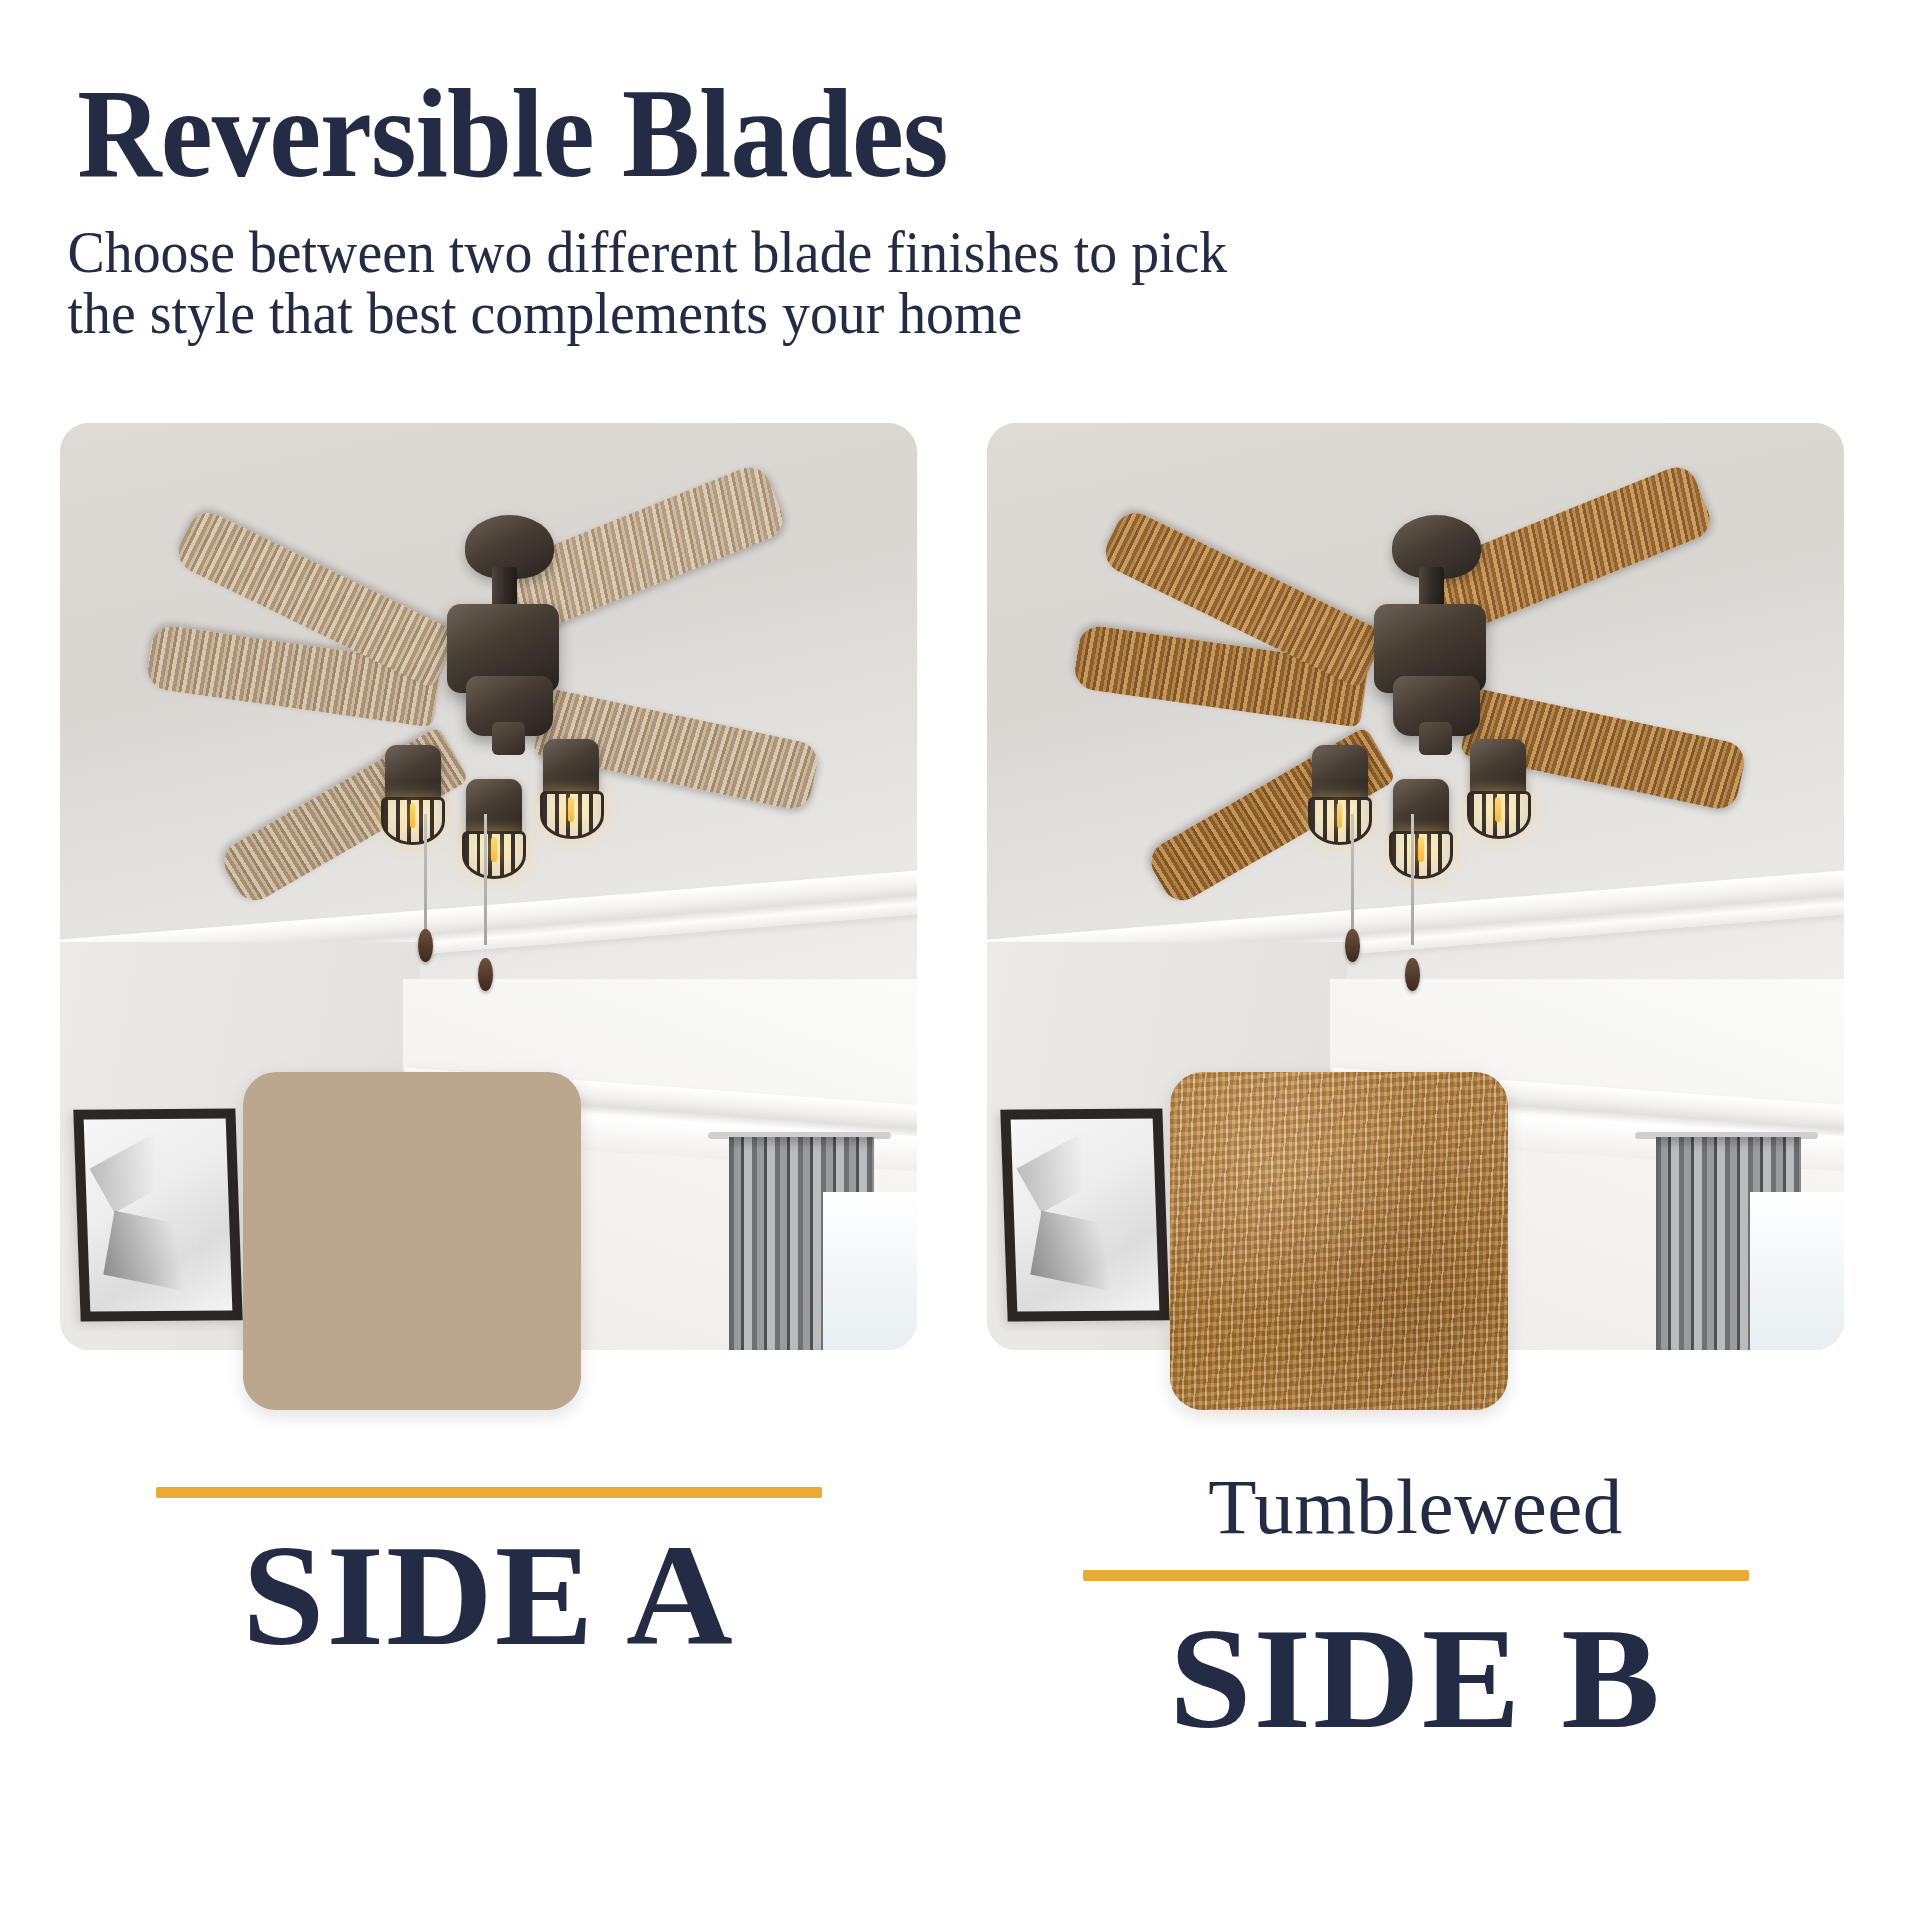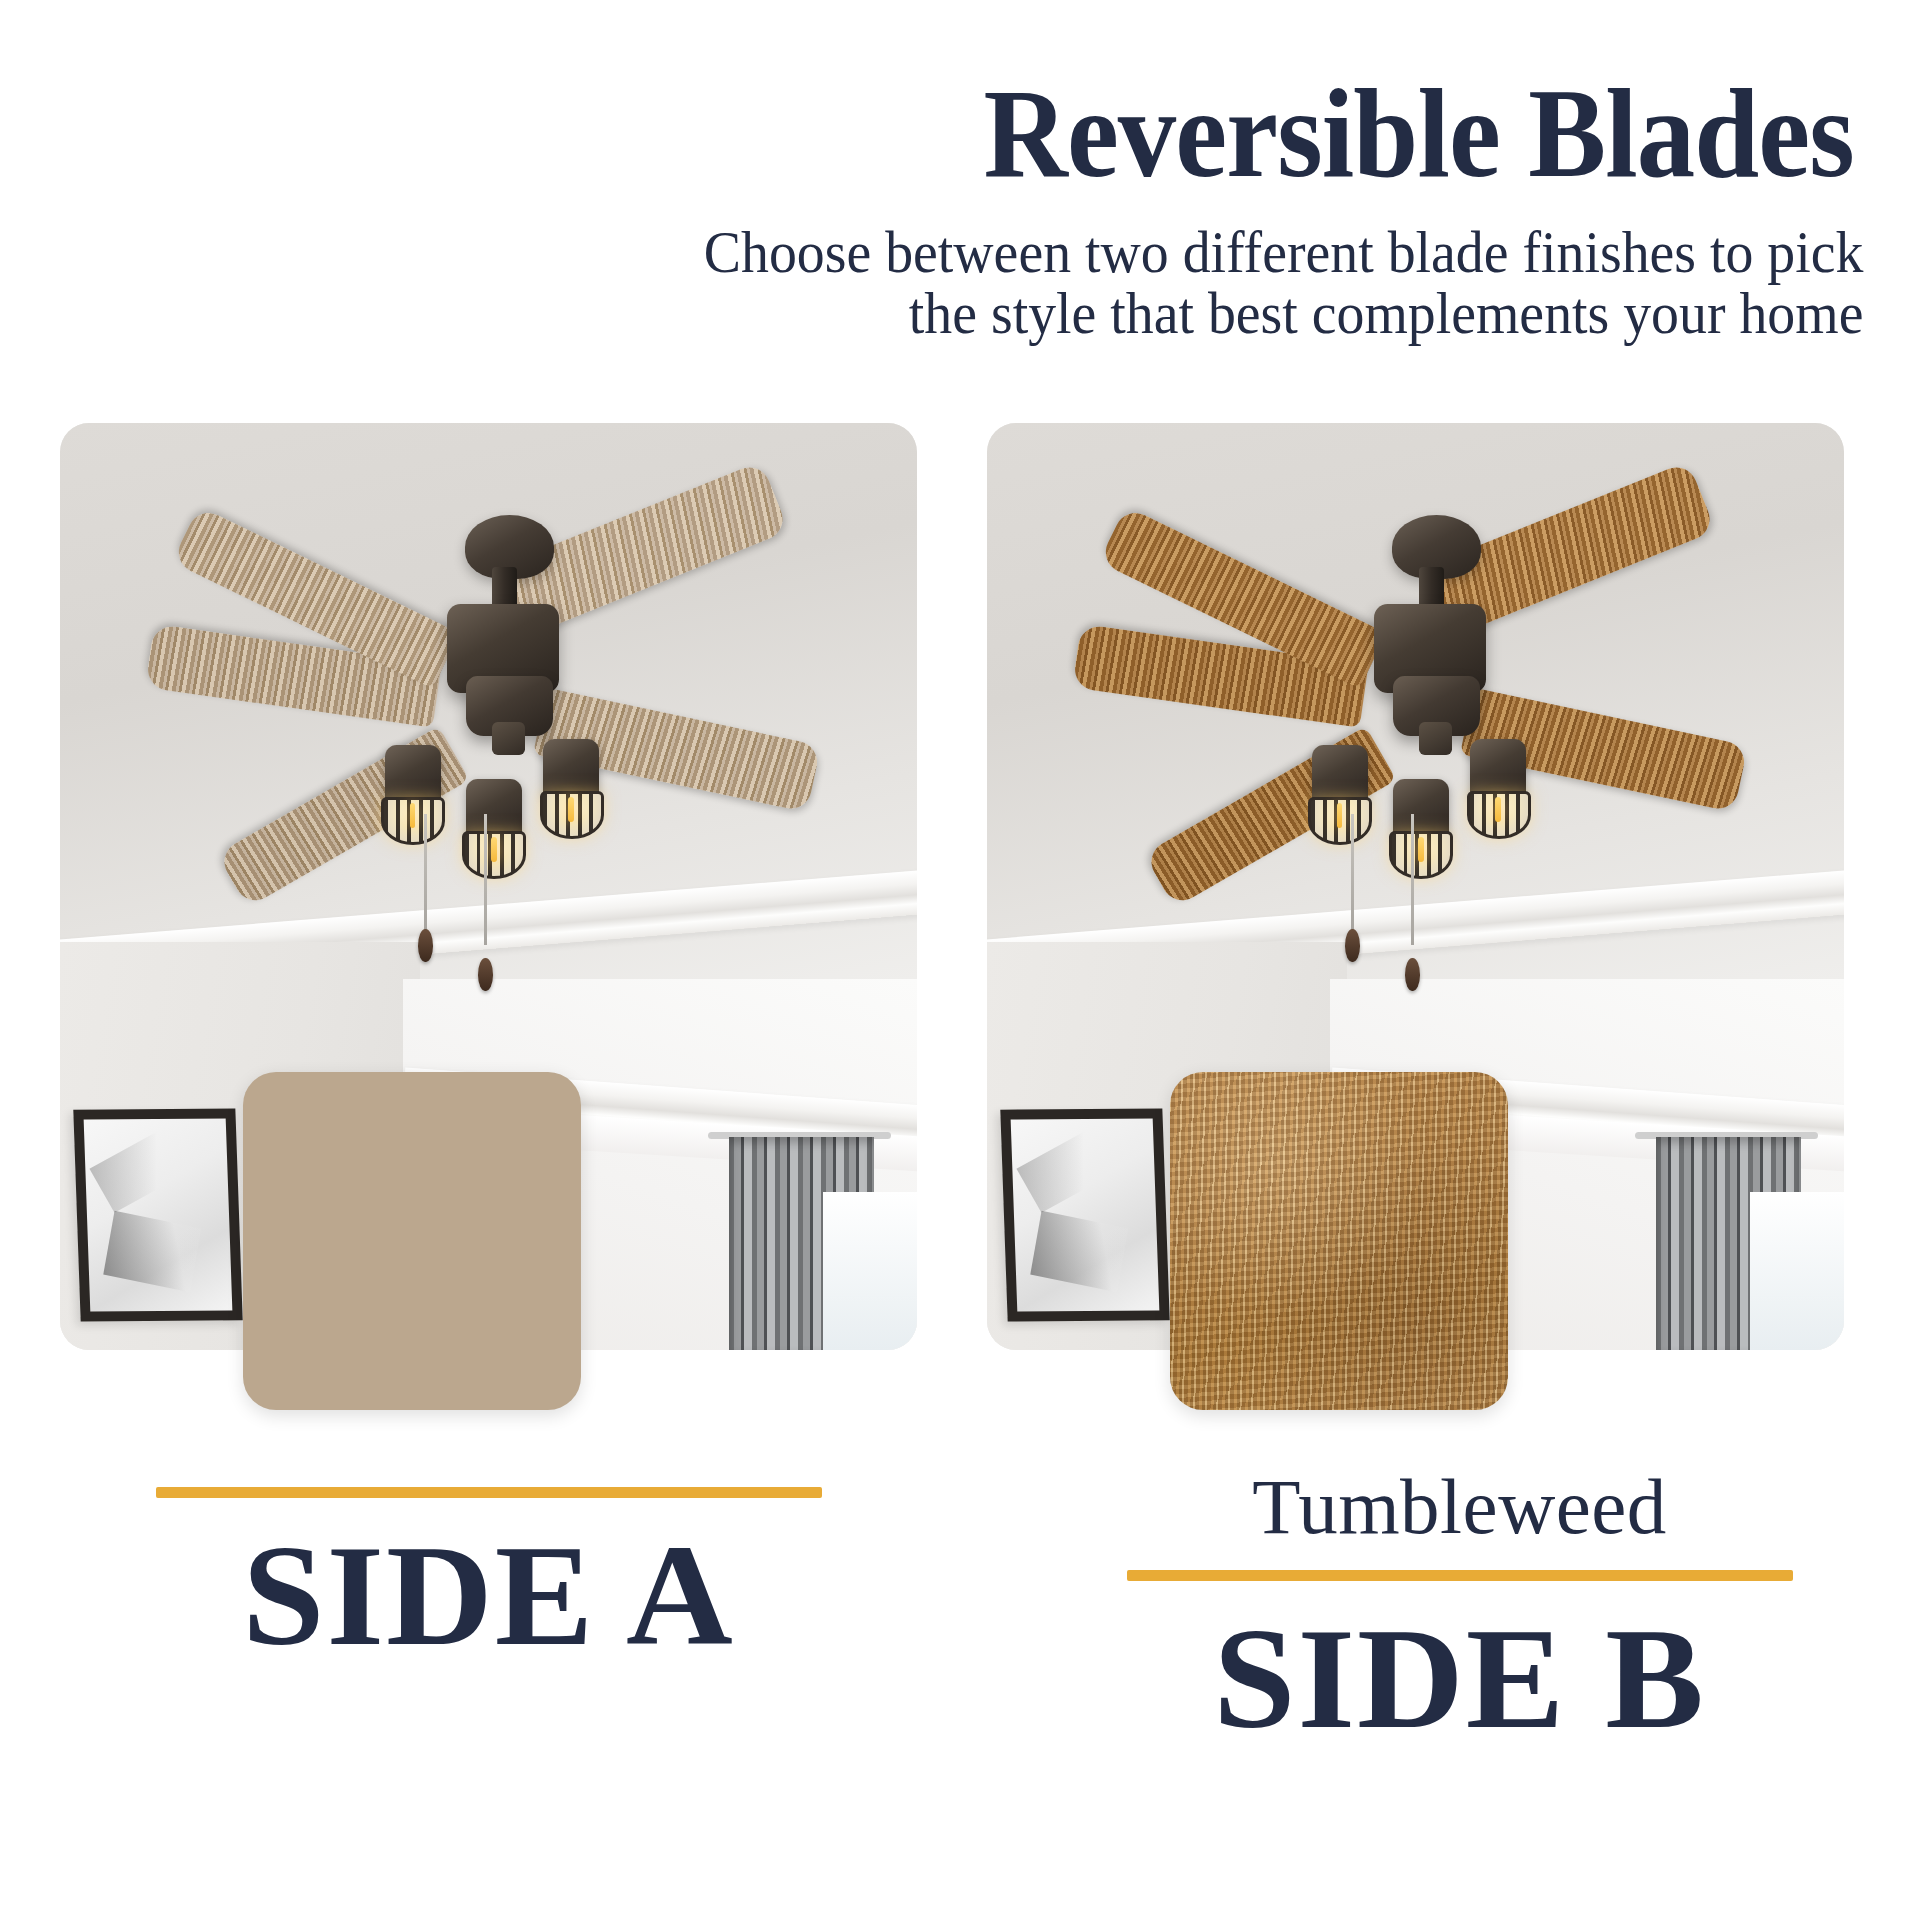--- a/index.html
+++ b/index.html
@@ -5,21 +5,21 @@
   * { margin:0; padding:0; box-sizing:border-box; }
   html,body { width:1931px; height:1931px; }
   body {
     background:#ffffff;
     font-family:"Liberation Serif", serif;
     overflow:hidden;
   }
   .page { position:relative; width:1931px; height:1931px; background:#fff; }
 
   
-  .header { position:absolute; top:0; left:0; width:1931px; text-align:right; }
+  .header { position:absolute; top:0; left:0; width:1931px; text-align:left; }
   .title {
     font-family:"Liberation Serif", serif;
     font-weight:700;
     font-size:127px;
     line-height:1.0;
     letter-spacing:-1px;
     color:#232c44;
     margin-top:70px;
     transform:scaleX(0.92);
   }
@@ -219,21 +219,21 @@
         rgba(110,72,36,0.20) 3.9px, rgba(110,72,36,0.20) 8.7px),
       radial-gradient(circle at 30% 26%, rgba(255,222,170,0.45), rgba(0,0,0,0) 46%),
       radial-gradient(circle at 72% 74%, rgba(92,58,28,0.35), rgba(0,0,0,0) 52%),
       linear-gradient(168deg,#c28f4f 0%,#b07f40 40%,#a8762f 70%,#bd8c4a 100%);
     background-color:#b4813f;
   }
 
   
   .caption { position:absolute; width:857px; text-align:center; }
   .caption.left  { left:60px;  top:1466px; }
-  .caption.right { left:1031px; top:1466px; }
+  .caption.right { left:987px; top:1466px; }
   .finish-name {
     font-family:"Liberation Serif", serif;
     font-weight:400;
     font-size:79px;
     line-height:1.05;
     color:#232c44;
     letter-spacing:0.5px;
   }
   .rule {
     height:10.6px;

